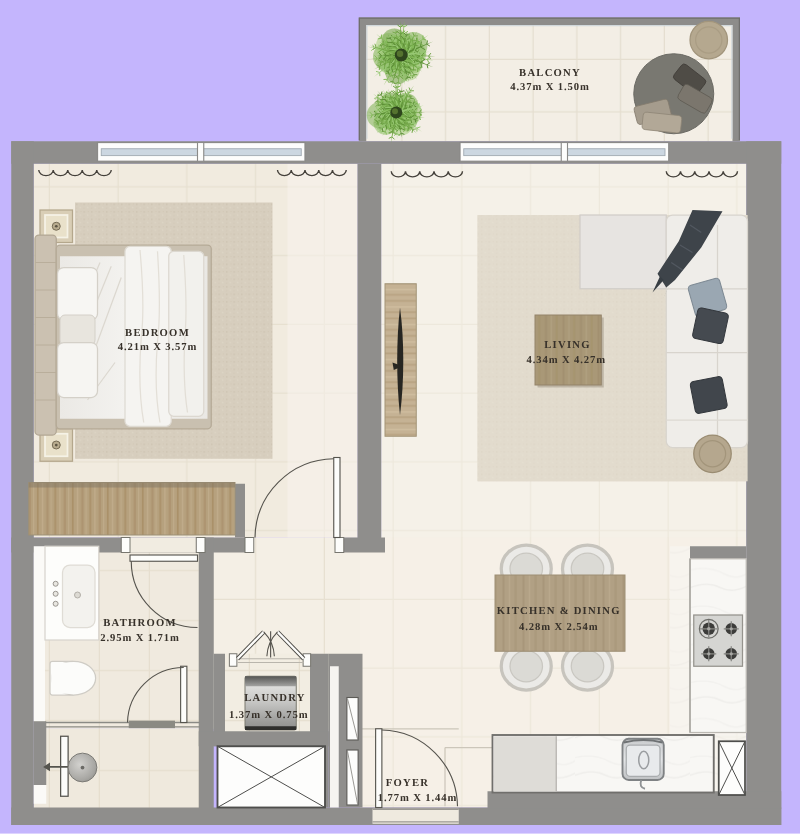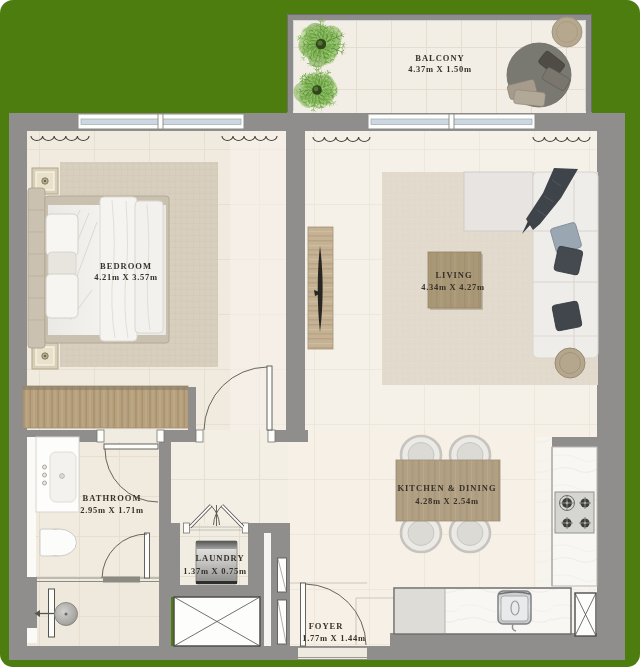--- a/index.html
+++ b/index.html
@@ -1,16 +1,16 @@
 <!DOCTYPE html>
 <html><head>
 <meta charset="utf-8">
 <style>
 html,body{margin:0;padding:0;background:#ffffff;}
-#plan{position:relative;width:640px;height:667px;background:#4d7c0f;border-radius:13px;}
+#plan{position:relative;width:640px;height:667px;background:#c4b5fd;}
 text{font-family:"Liberation Serif",serif;fill:#37312a;}
 .nm{font-size:8.5px;letter-spacing:1.0px;font-weight:bold;}
 .dm{font-size:8.5px;letter-spacing:0.7px;font-weight:bold;}
 </style>
 </head>
 <body>
 <div id="plan">
 <svg width="640" height="667" viewBox="0 0 640 667">
 <defs>
 <pattern id="tile" width="55" height="55" patternUnits="userSpaceOnUse" x="40" y="40">

